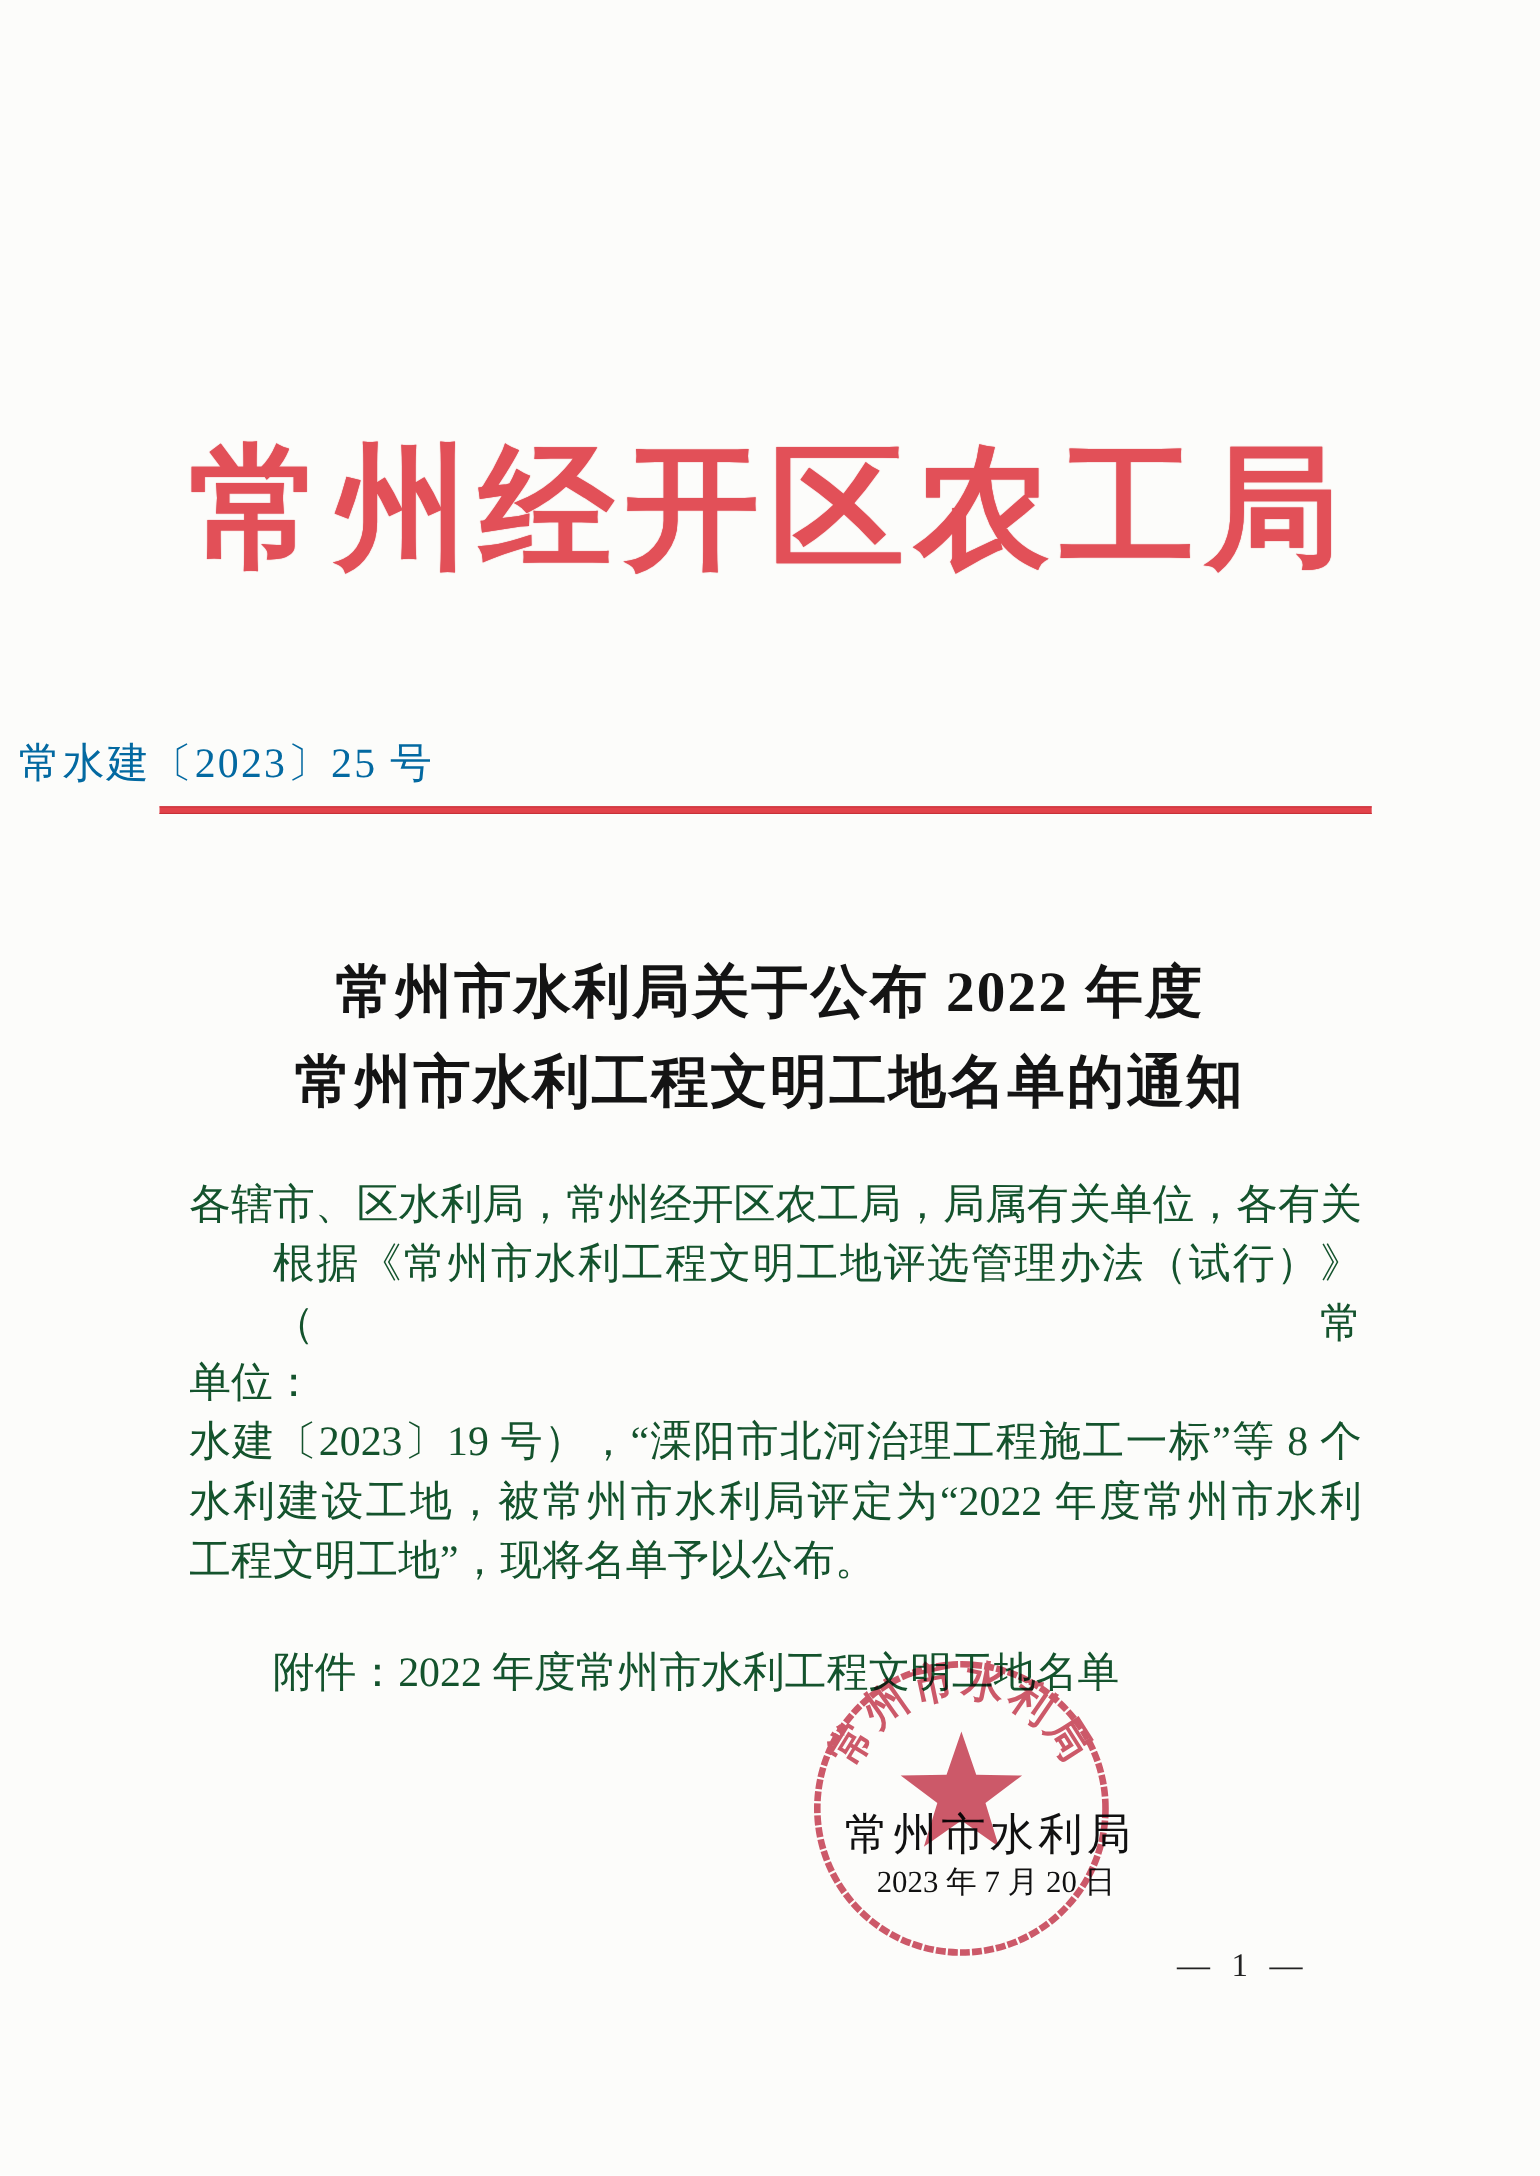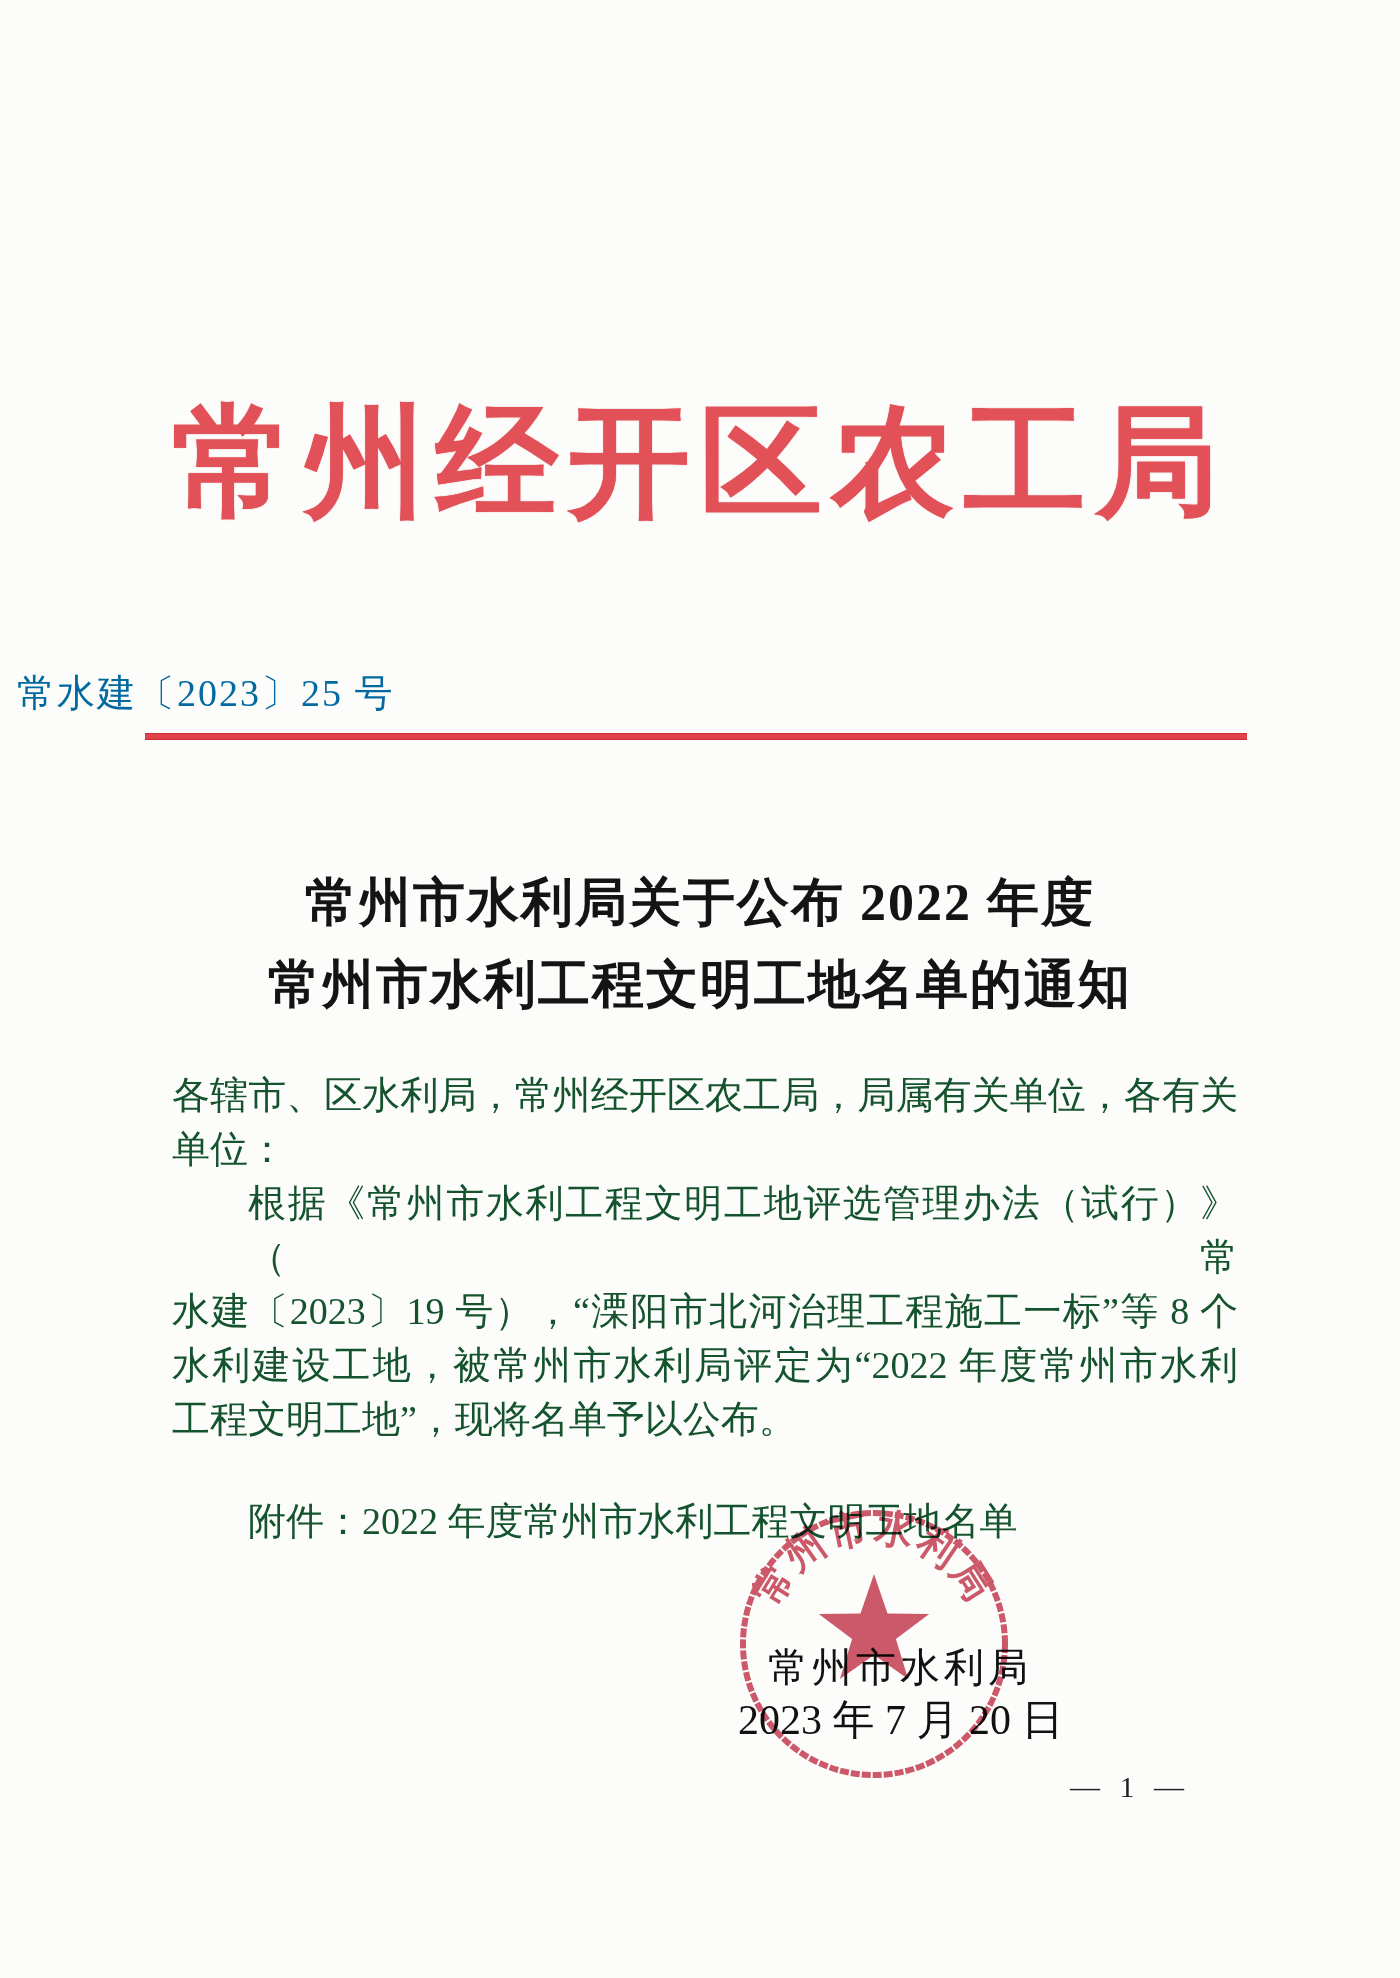--- a/index.html
+++ b/index.html
@@ -110,22 +110,22 @@
     color: #111111;
     letter-spacing: 4px;
     white-space: nowrap;
     z-index: 2;
   }
   .sig-date {
     position: absolute;
     top: 1692px;
     left: 738px;
     width: 335px;
-    text-align: left;
-    font-size: 42px;
+    text-align: center;
+    font-size: 28px;
     color: #111111;
     white-space: nowrap;
     z-index: 2;
   }
 
   
   .seal {
     position: absolute;
     top: 1504px;
     left: 734px;
@@ -165,22 +165,22 @@
 
   <div class="red-rule"></div>
 
   <div class="subject">
     <div>常州市水利局关于公布 2022 年度</div>
     <div>常州市水利工程文明工地名单的通知</div>
   </div>
 
   <div class="body-block">
     <div class="body-line jl">各辖市、区水利局，常州经开区农工局，局属有关单位，各有关</div>
+    <div class="body-line jl ind">根据《常州市水利工程文明工地评选管理办法（试行）》（常</div>
     <div class="body-line">单位：</div>
-    <div class="body-line jl ind">根据《常州市水利工程文明工地评选管理办法（试行）》（常</div>
     <div class="body-line jl">水建〔2023〕19 号），“溧阳市北河治理工程施工一标”等 8 个</div>
     <div class="body-line jl">水利建设工地，被常州市水利局评定为“2022 年度常州市水利</div>
     <div class="body-line">工程文明工地”，现将名单予以公布。</div>
     <div class="attachment-line">附件：2022 年度常州市水利工程文明工地名单</div>
   </div>
 
   <svg class="seal" viewBox="0 0 280 280">
     <circle cx="140" cy="140" r="131" fill="none" stroke="#c4354a" stroke-width="6" stroke-dasharray="9 2"></circle>
     <polygon points="140,70 153.5,109.4 195.2,110.1 161.9,135.1 174.1,174.9 140,151 105.9,174.9 118.1,135.1 84.8,110.1 126.5,109.4" fill="#c4354a"></polygon>
     <defs>

